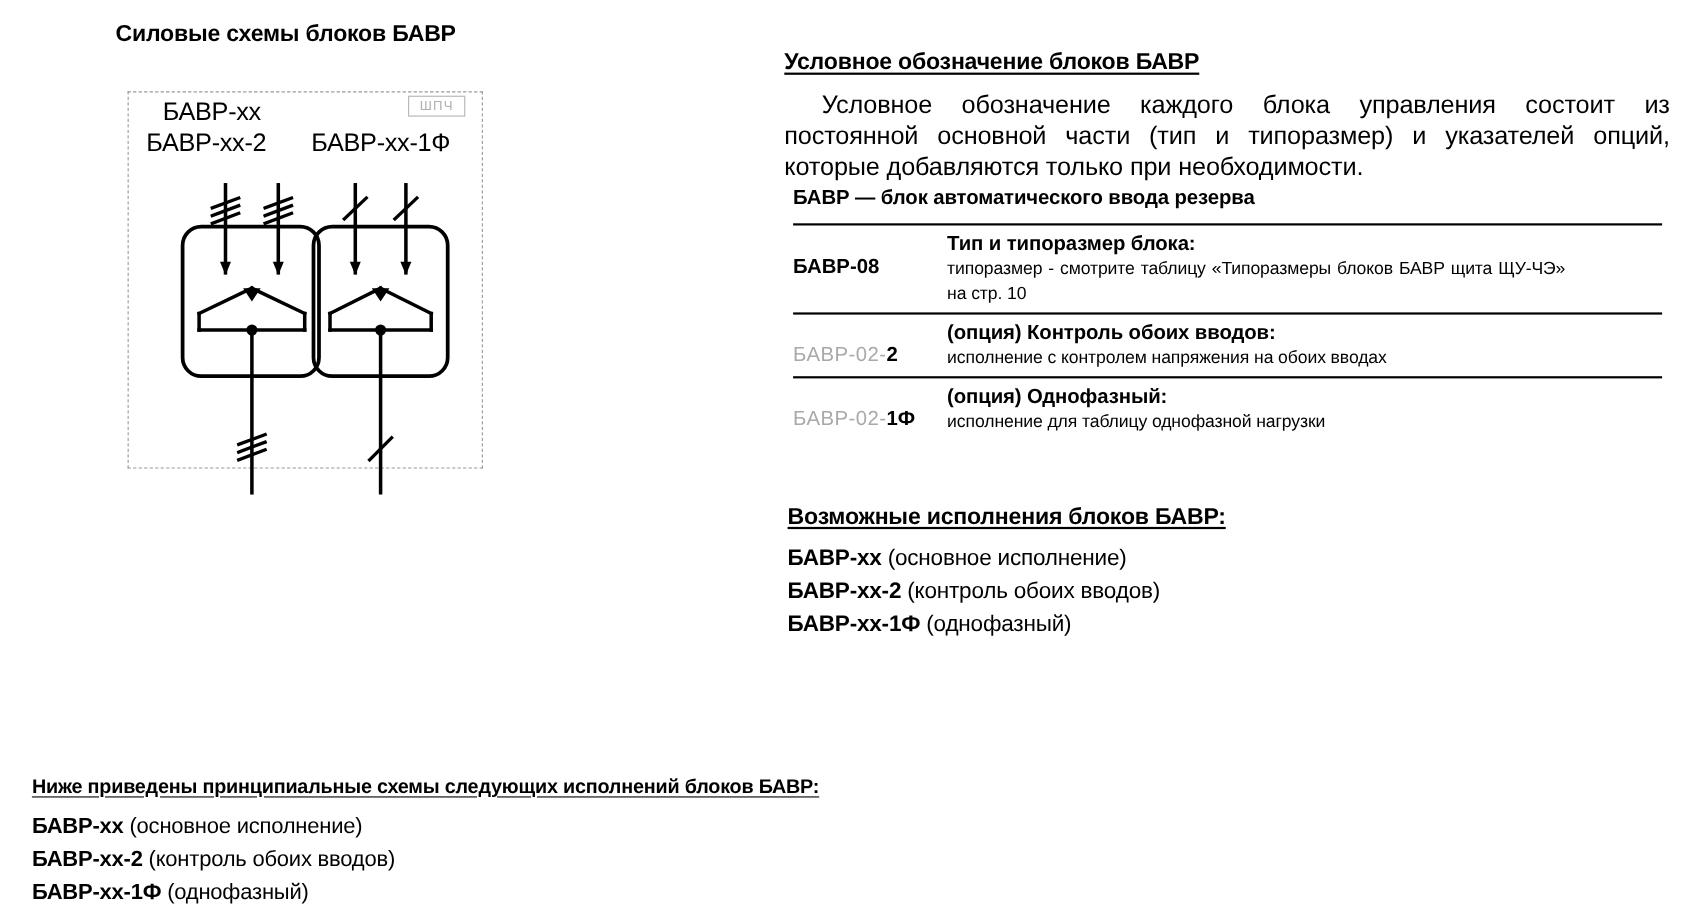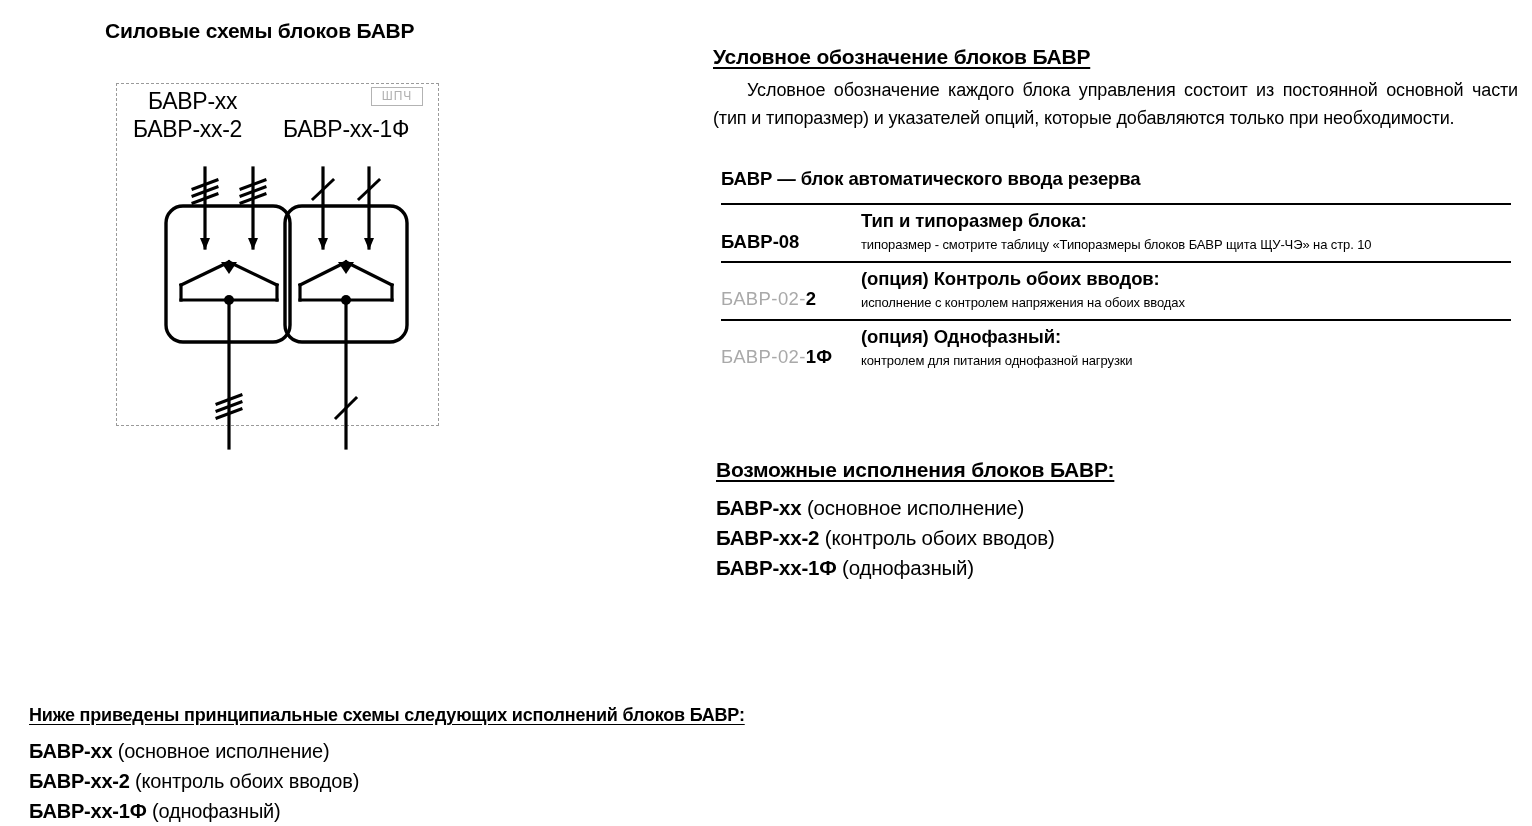--- a/index.html
+++ b/index.html
@@ -95,21 +95,21 @@
     white-space: nowrap;
     margin-top: 26px;
   }
   #designation-heading { position: absolute; left: 0; top: 19px; }
 
   #intro-paragraph {
     position: absolute;
     left: 0;
     top: 58px;
     width: 805px;
-    font-size: 18px;
+    font-size: 23px;
     line-height: 28px;
     text-indent: 34px;
     text-align: justify;
     letter-spacing: -0.15px;
   }
 
   
   #designation-table {
     position: absolute;
     left: 8px;
@@ -152,21 +152,21 @@
   }
   .row-desc { flex: 1 1 auto; }
   .desc-title {
     font-size: 18.5px;
     font-weight: bold;
     letter-spacing: -0.1px;
     line-height: 24px;
     white-space: nowrap;
   }
   .desc-body {
-    font-size: 13px;
+    font-size: 16px;
     line-height: 23px;
     letter-spacing: -0.1px;
   }
   .desc-body.justified {
     text-align: justify;
     width: 562px;
   }
 
   
   #variants-block { position: absolute; left: 3px; top: 432px; width: 600px; }
@@ -306,21 +306,21 @@
       <div class="row-desc">
         <div class="desc-title">(опция) Контроль обоих вводов:</div>
         <div class="desc-body">исполнение с контролем напряжения на обоих вводах</div>
       </div>
     </div>
 
     <div class="table-row">
       <div class="row-code option-code"><span>БАВР-02-</span><span class="opt-suffix">1Ф</span></div>
       <div class="row-desc">
         <div class="desc-title">(опция) Однофазный:</div>
-        <div class="desc-body">контролем для питания однофазной нагрузки</div>
+        <div class="desc-body">исполнение для таблицу однофазной нагрузки</div>
       </div>
     </div>
   </div>
 
   <div id="variants-block">
     <div class="section-heading" id="variants-heading">Возможные исполнения блоков БАВР:</div>
 
     <div class="variant-line"><span class="v-code">БАВР-хх</span><span> (основное исполнение)</span></div>
 
     <div class="variant-line"><span class="v-code">БАВР-хх-2</span><span> (контроль обоих вводов)</span></div>

